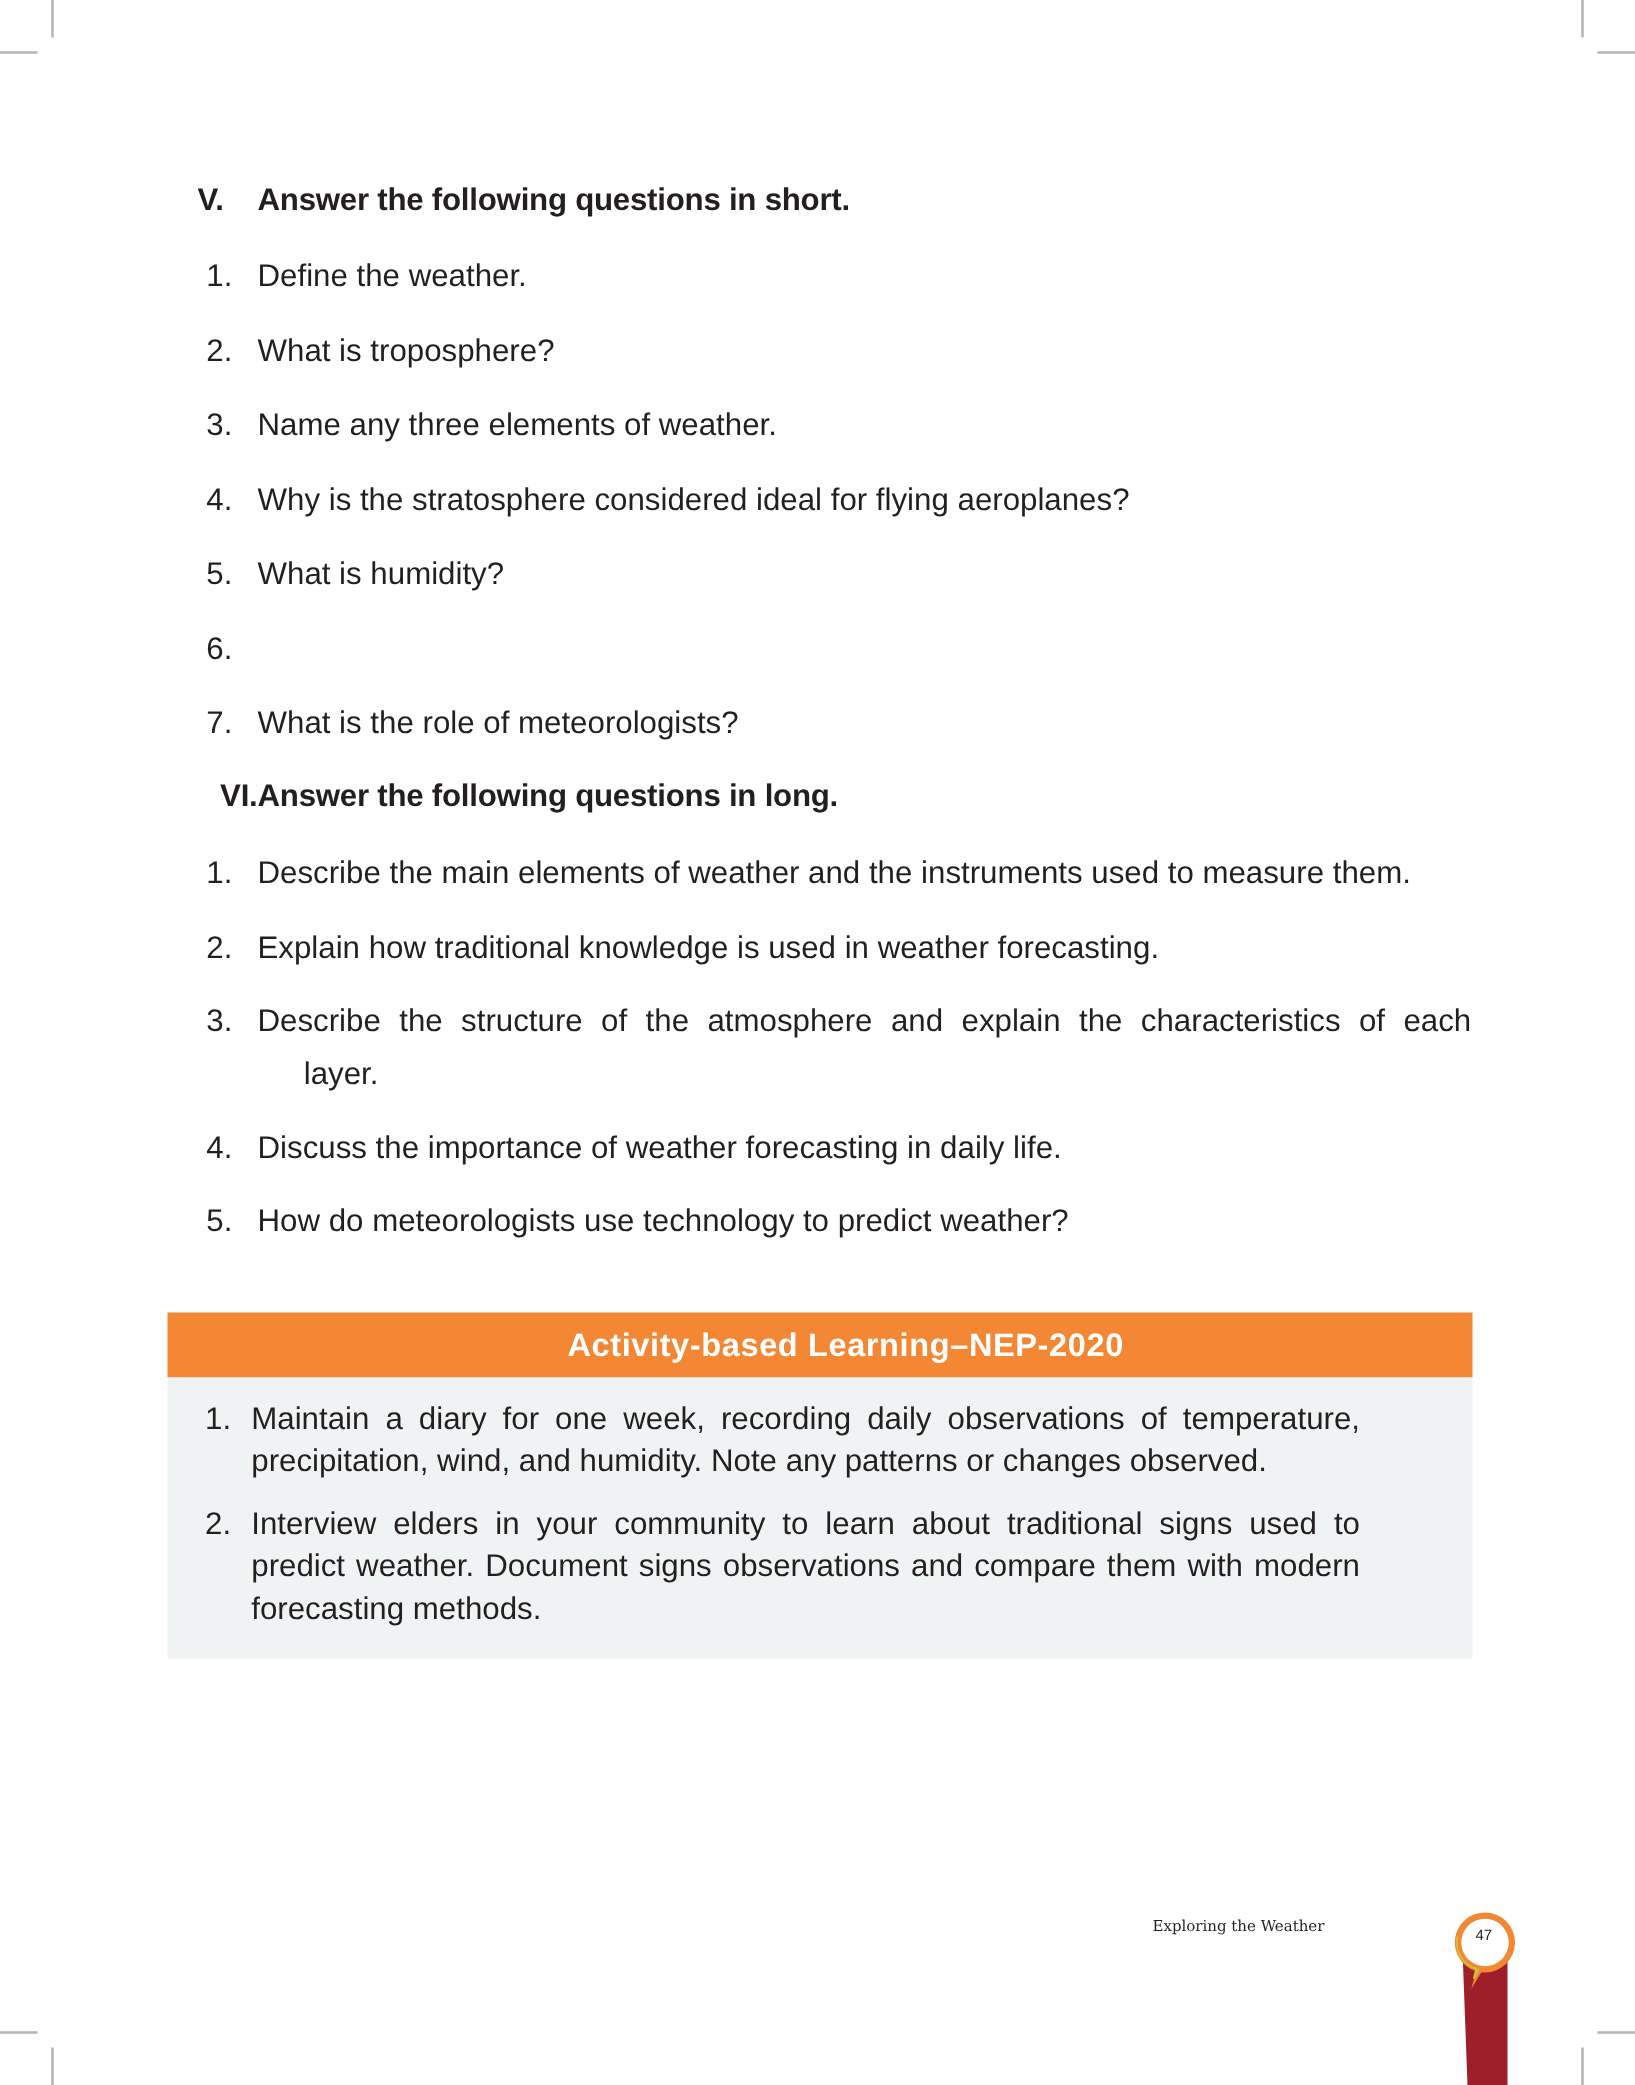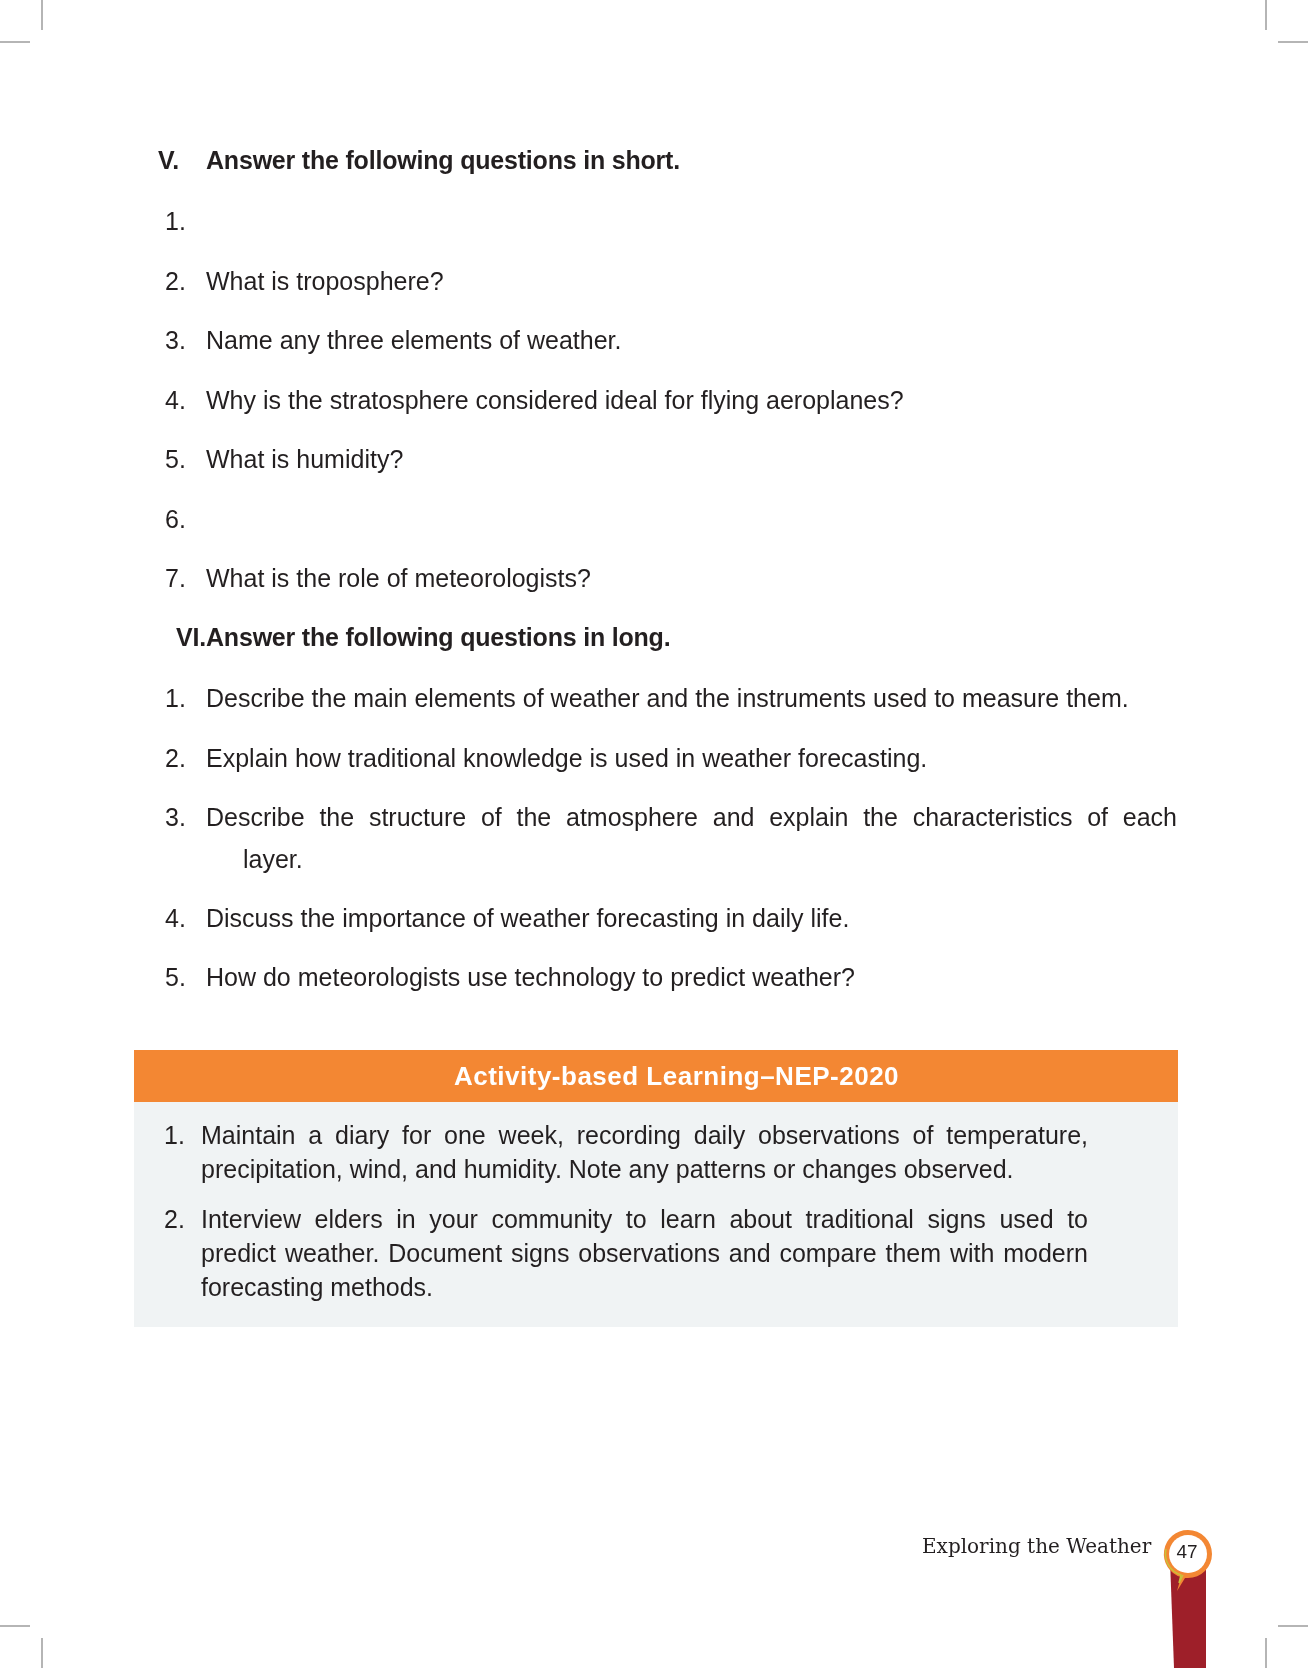--- a/index.html
+++ b/index.html
@@ -21,44 +21,45 @@
   .activity { position: absolute; left: 134px; top: 1050px; width: 1044px; }
   .activity-head { height: 52px; background: #f38733; color: #ffffff; text-align: center;
                    font-size: 26px; font-weight: bold; line-height: 52px; letter-spacing: 0.5px; padding-left: 41px; }
   .activity-body { background: #f0f3f4; padding: 16px 0 30px 0; height: 179px; box-sizing: content-box; }
   .act-item { position: relative; margin-left: 30px; width: 924px; font-size: 25px; line-height: 34px;
               color: #231f20; margin-bottom: 16px; }
   .act-item .n { position: absolute; left: 0; }
   .act-item .t { display: block; margin-left: 37px; text-align: justify; }
 
   .footer-text { position: absolute; left: 922px; top: 1534px; font-family: "DejaVu Serif", serif;
-                 font-size: 20px; color: #231f20; }
+                 font-size: 12px; color: #231f20; }
   .page-tab { position: absolute; left: 1168px; top: 1560px; width: 40px; height: 108px; }
   .page-badge { position: absolute; left: 1161px; top: 1527px; width: 54px; height: 70px; }
   .page-num { position: absolute; left: 1166px; top: 1541px; width: 42px; text-align: center;
-              font-size: 19px; color: #231f20; font-family: "Liberation Sans", sans-serif; }
+              font-size: 12px; color: #231f20; font-family: "Liberation Sans", sans-serif; }
 </style>
 </head>
 <body>
 
 <div class="crop" style="left:41px;top:0;width:2px;height:30px;"></div>
 <div class="crop" style="left:0;top:41px;width:30px;height:2px;"></div>
 <div class="crop" style="left:1265px;top:0;width:2px;height:30px;"></div>
 <div class="crop" style="left:1278px;top:41px;width:30px;height:2px;"></div>
 <div class="crop" style="left:0;top:1625px;width:30px;height:2px;"></div>
 <div class="crop" style="left:41px;top:1638px;width:2px;height:30px;"></div>
 <div class="crop" style="left:1278px;top:1625px;width:30px;height:2px;"></div>
 <div class="crop" style="left:1265px;top:1638px;width:2px;height:30px;"></div>
 
 <div class="sec-head" style="top:146px;">
   <span class="num">V.</span><span>Answer the following questions  in short.</span>
 </div>
 
 <div class="q" style="top:200px;">
   <span class="n">1.</span>
+  <span class="t">Define the weather.</span>
 </div>
 <div class="q" style="top:260px;">
   <span class="n">2.</span>
   <span class="t">What is troposphere?</span>
 </div>
 <div class="q" style="top:319px;">
   <span class="n">3.</span>
   <span class="t">Name any three elements of weather.</span>
 </div>
 <div class="q" style="top:379px;">

